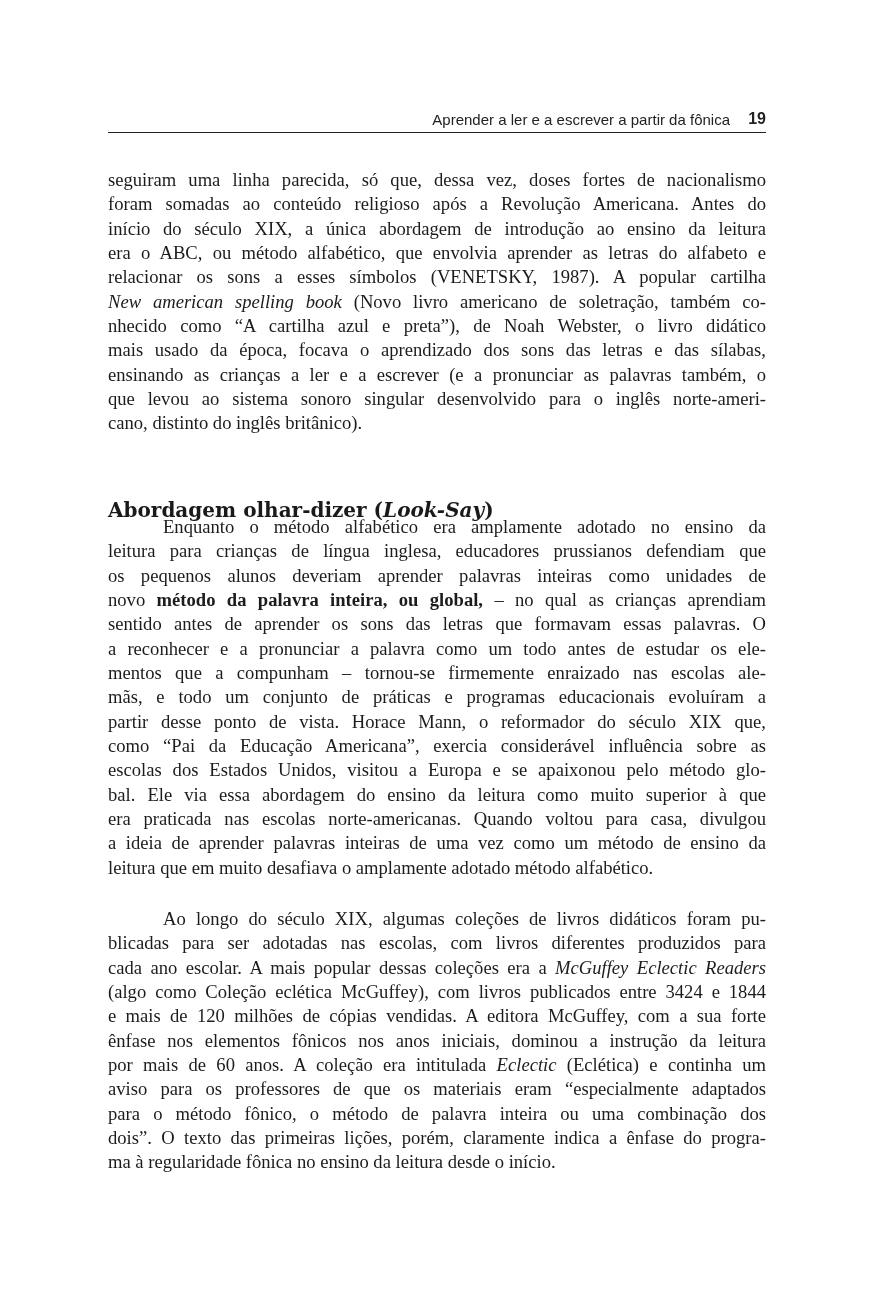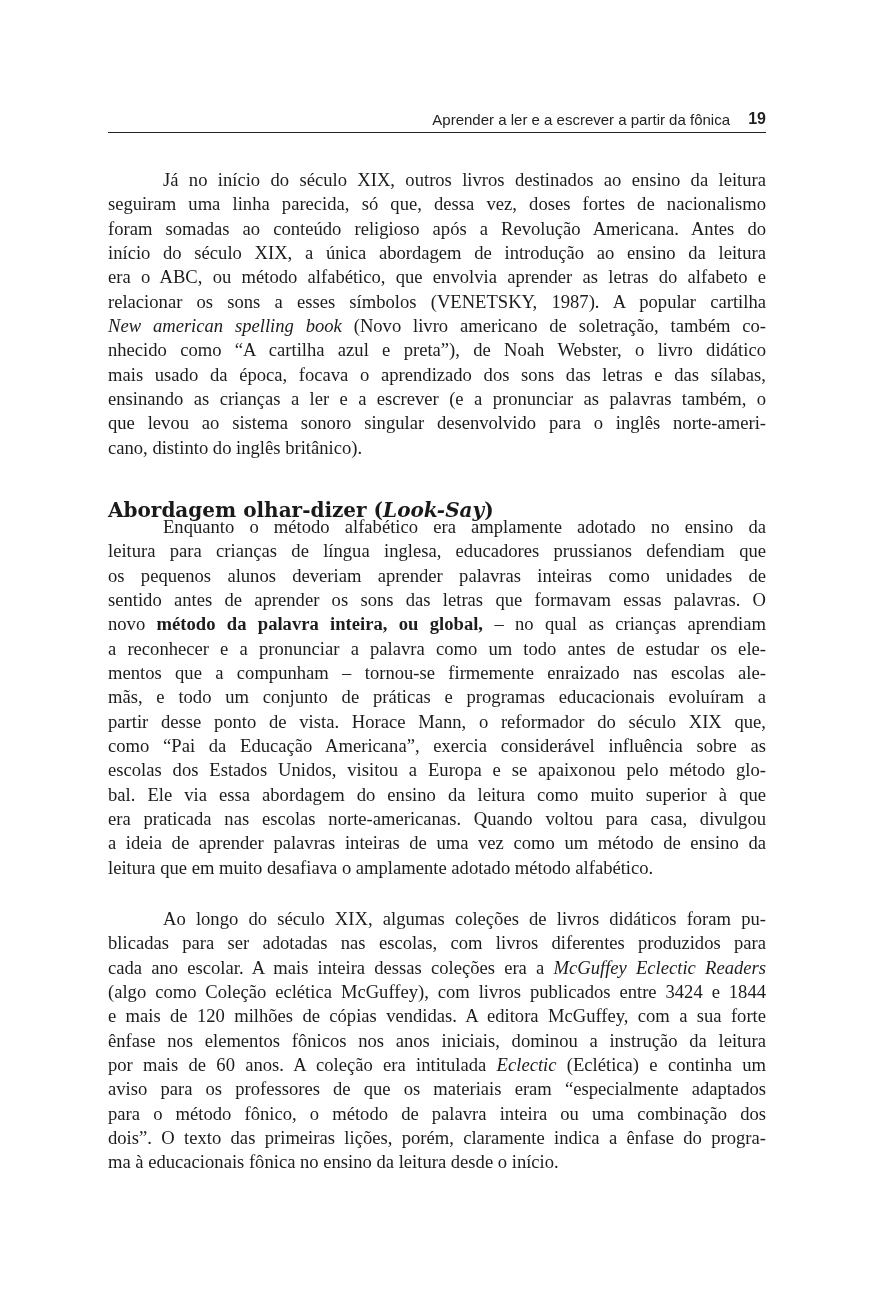--- a/index.html
+++ b/index.html
@@ -31,21 +31,20 @@
 <body>
 
 <div class="page">
 
   <div class="header">
     <span class="running-title">Aprender a ler e a escrever a partir da fônica</span>
     <span class="page-number">19</span>
   </div>
 
   <div class="body-text" style="top:168px;">
-    <div class="line j indent">Já no início do século XIX, outros livros destinados ao ensino da leitura</div>
     <div class="line j">seguiram uma linha parecida, só que, dessa vez, doses fortes de nacionalismo</div>
     <div class="line j">foram somadas ao conteúdo religioso após a Revolução Americana. Antes do</div>
     <div class="line j">início do século XIX, a única abordagem de introdução ao ensino da leitura</div>
     <div class="line j">era o ABC, ou método alfabético, que envolvia aprender as letras do alfabeto e</div>
     <div class="line j">relacionar os sons a esses símbolos (VENETSKY, 1987). A popular cartilha</div>
     <div class="line j"><i>New american spelling book</i><span> (Novo livro americano de soletração, também co-</span></div>
     <div class="line j">nhecido como “A cartilha azul e preta”), de Noah Webster, o livro didático</div>
     <div class="line j">mais usado da época, focava o aprendizado dos sons das letras e das sílabas,</div>
     <div class="line j">ensinando as crianças a ler e a escrever (e a pronunciar as palavras também, o</div>
     <div class="line j">que levou ao sistema sonoro singular desenvolvido para o inglês norte-ameri-</div>
@@ -53,41 +52,41 @@
   </div>
 
   <div class="heading">
     <span>Abordagem olhar-dizer (</span><i>Look-Say</i><span>)</span>
   </div>
 
   <div class="body-text" style="top:515px;">
     <div class="line j indent">Enquanto o método alfabético era amplamente adotado no ensino da</div>
     <div class="line j">leitura para crianças de língua inglesa, educadores prussianos defendiam que</div>
     <div class="line j">os pequenos alunos deveriam aprender palavras inteiras como unidades de</div>
+    <div class="line j"><span>novo </span><b>método da palavra inteira, ou global,</b><span> – no qual as crianças aprendiam</span></div>
     <div class="line j">sentido antes de aprender os sons das letras que formavam essas palavras. O</div>
-    <div class="line j"><span>novo </span><b>método da palavra inteira, ou global,</b><span> – no qual as crianças aprendiam</span></div>
     <div class="line j">a reconhecer e a pronunciar a palavra como um todo antes de estudar os ele-</div>
     <div class="line j">mentos que a compunham – tornou-se firmemente enraizado nas escolas ale-</div>
     <div class="line j">mãs, e todo um conjunto de práticas e programas educacionais evoluíram a</div>
     <div class="line j">partir desse ponto de vista. Horace Mann, o reformador do século XIX que,</div>
     <div class="line j">como “Pai da Educação Americana”, exercia considerável influência sobre as</div>
     <div class="line j">escolas dos Estados Unidos, visitou a Europa e se apaixonou pelo método glo-</div>
     <div class="line j">bal. Ele via essa abordagem do ensino da leitura como muito superior à que</div>
     <div class="line j">era praticada nas escolas norte-americanas. Quando voltou para casa, divulgou</div>
     <div class="line j">a ideia de aprender palavras inteiras de uma vez como um método de ensino da</div>
     <div class="line last">leitura que em muito desafiava o amplamente adotado método alfabético.</div>
   </div>
 
   <div class="body-text" style="top:907px;">
     <div class="line j indent">Ao longo do século XIX, algumas coleções de livros didáticos foram pu-</div>
     <div class="line j">blicadas para ser adotadas nas escolas, com livros diferentes produzidos para</div>
-    <div class="line j"><span>cada ano escolar. A mais inteira dessas coleções era a </span><i>McGuffey Eclectic Readers</i></div>
+    <div class="line j"><span>cada ano escolar. A mais popular dessas coleções era a </span><i>McGuffey Eclectic Readers</i></div>
     <div class="line j">(algo como Coleção eclética McGuffey), com livros publicados entre 3424 e 1844</div>
     <div class="line j">e mais de 120 milhões de cópias vendidas. A editora McGuffey, com a sua forte</div>
     <div class="line j">ênfase nos elementos fônicos nos anos iniciais, dominou a instrução da leitura</div>
     <div class="line j"><span>por mais de 60 anos. A coleção era intitulada </span><i>Eclectic</i><span> (Eclética) e continha um</span></div>
     <div class="line j">aviso para os professores de que os materiais eram “especialmente adaptados</div>
     <div class="line j">para o método fônico, o método de palavra inteira ou uma combinação dos</div>
     <div class="line j">dois”.  O texto das primeiras lições, porém, claramente indica a ênfase do progra-</div>
-    <div class="line last">ma à educacionais fônica no ensino da leitura desde o início.</div>
+    <div class="line last">ma à regularidade fônica no ensino da leitura desde o início.</div>
   </div>
 
 </div>
 
 </body></html>

